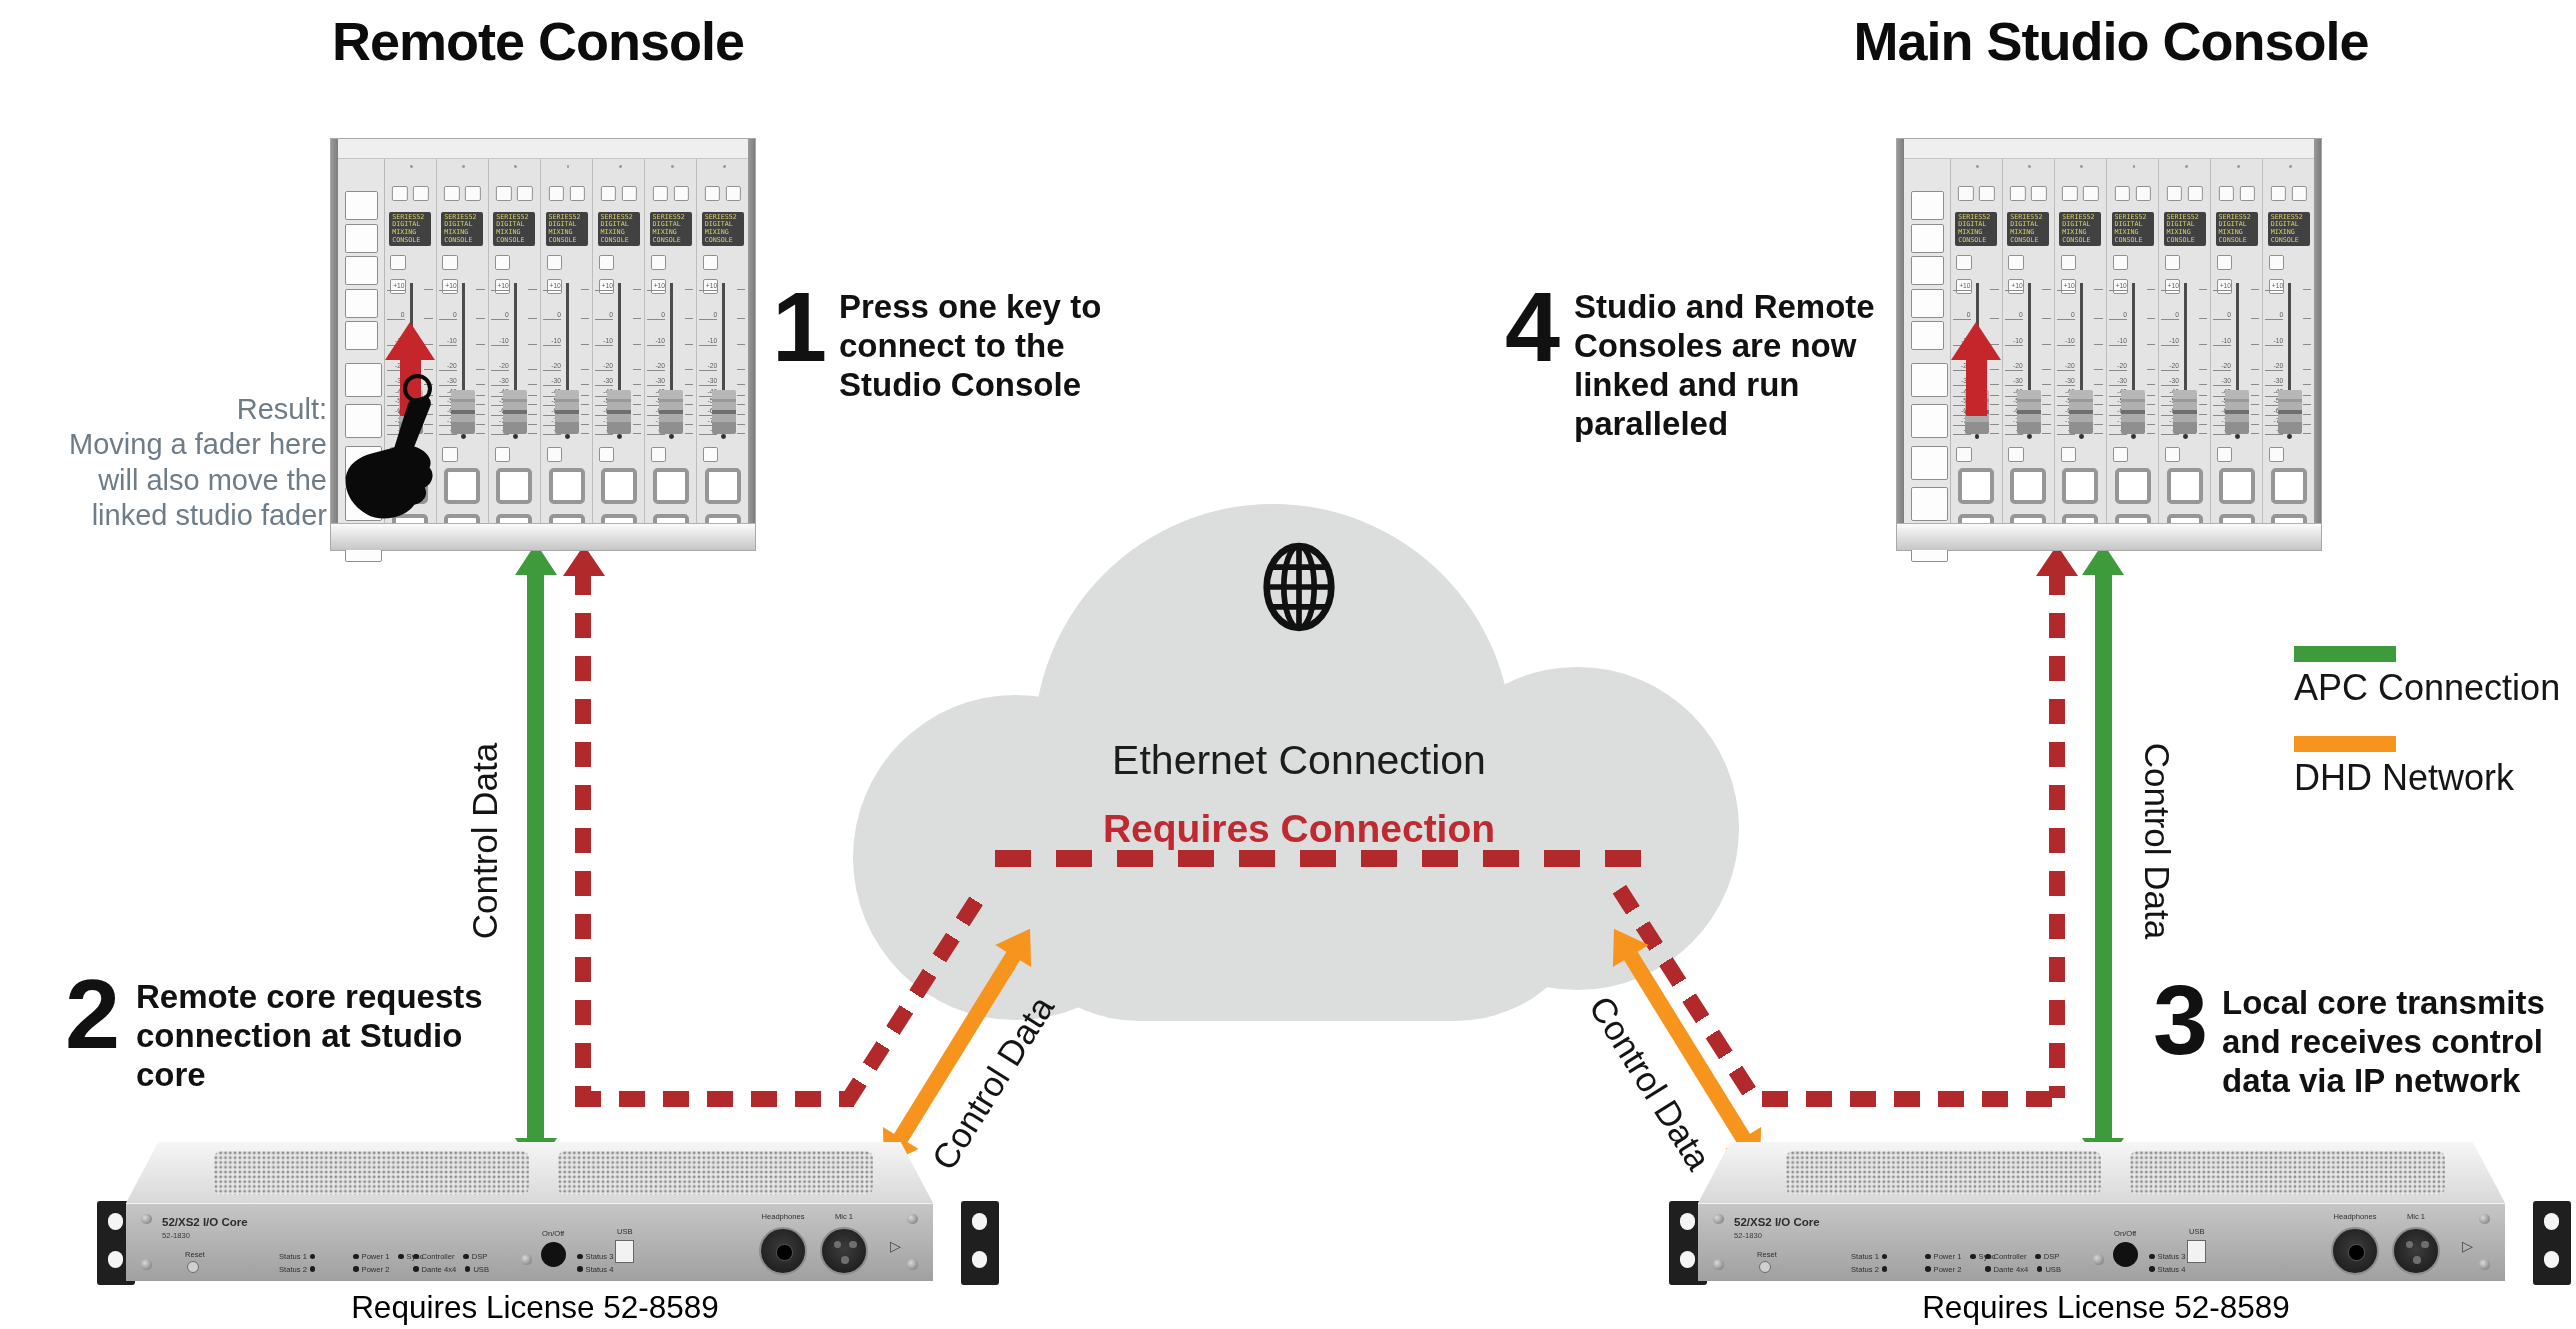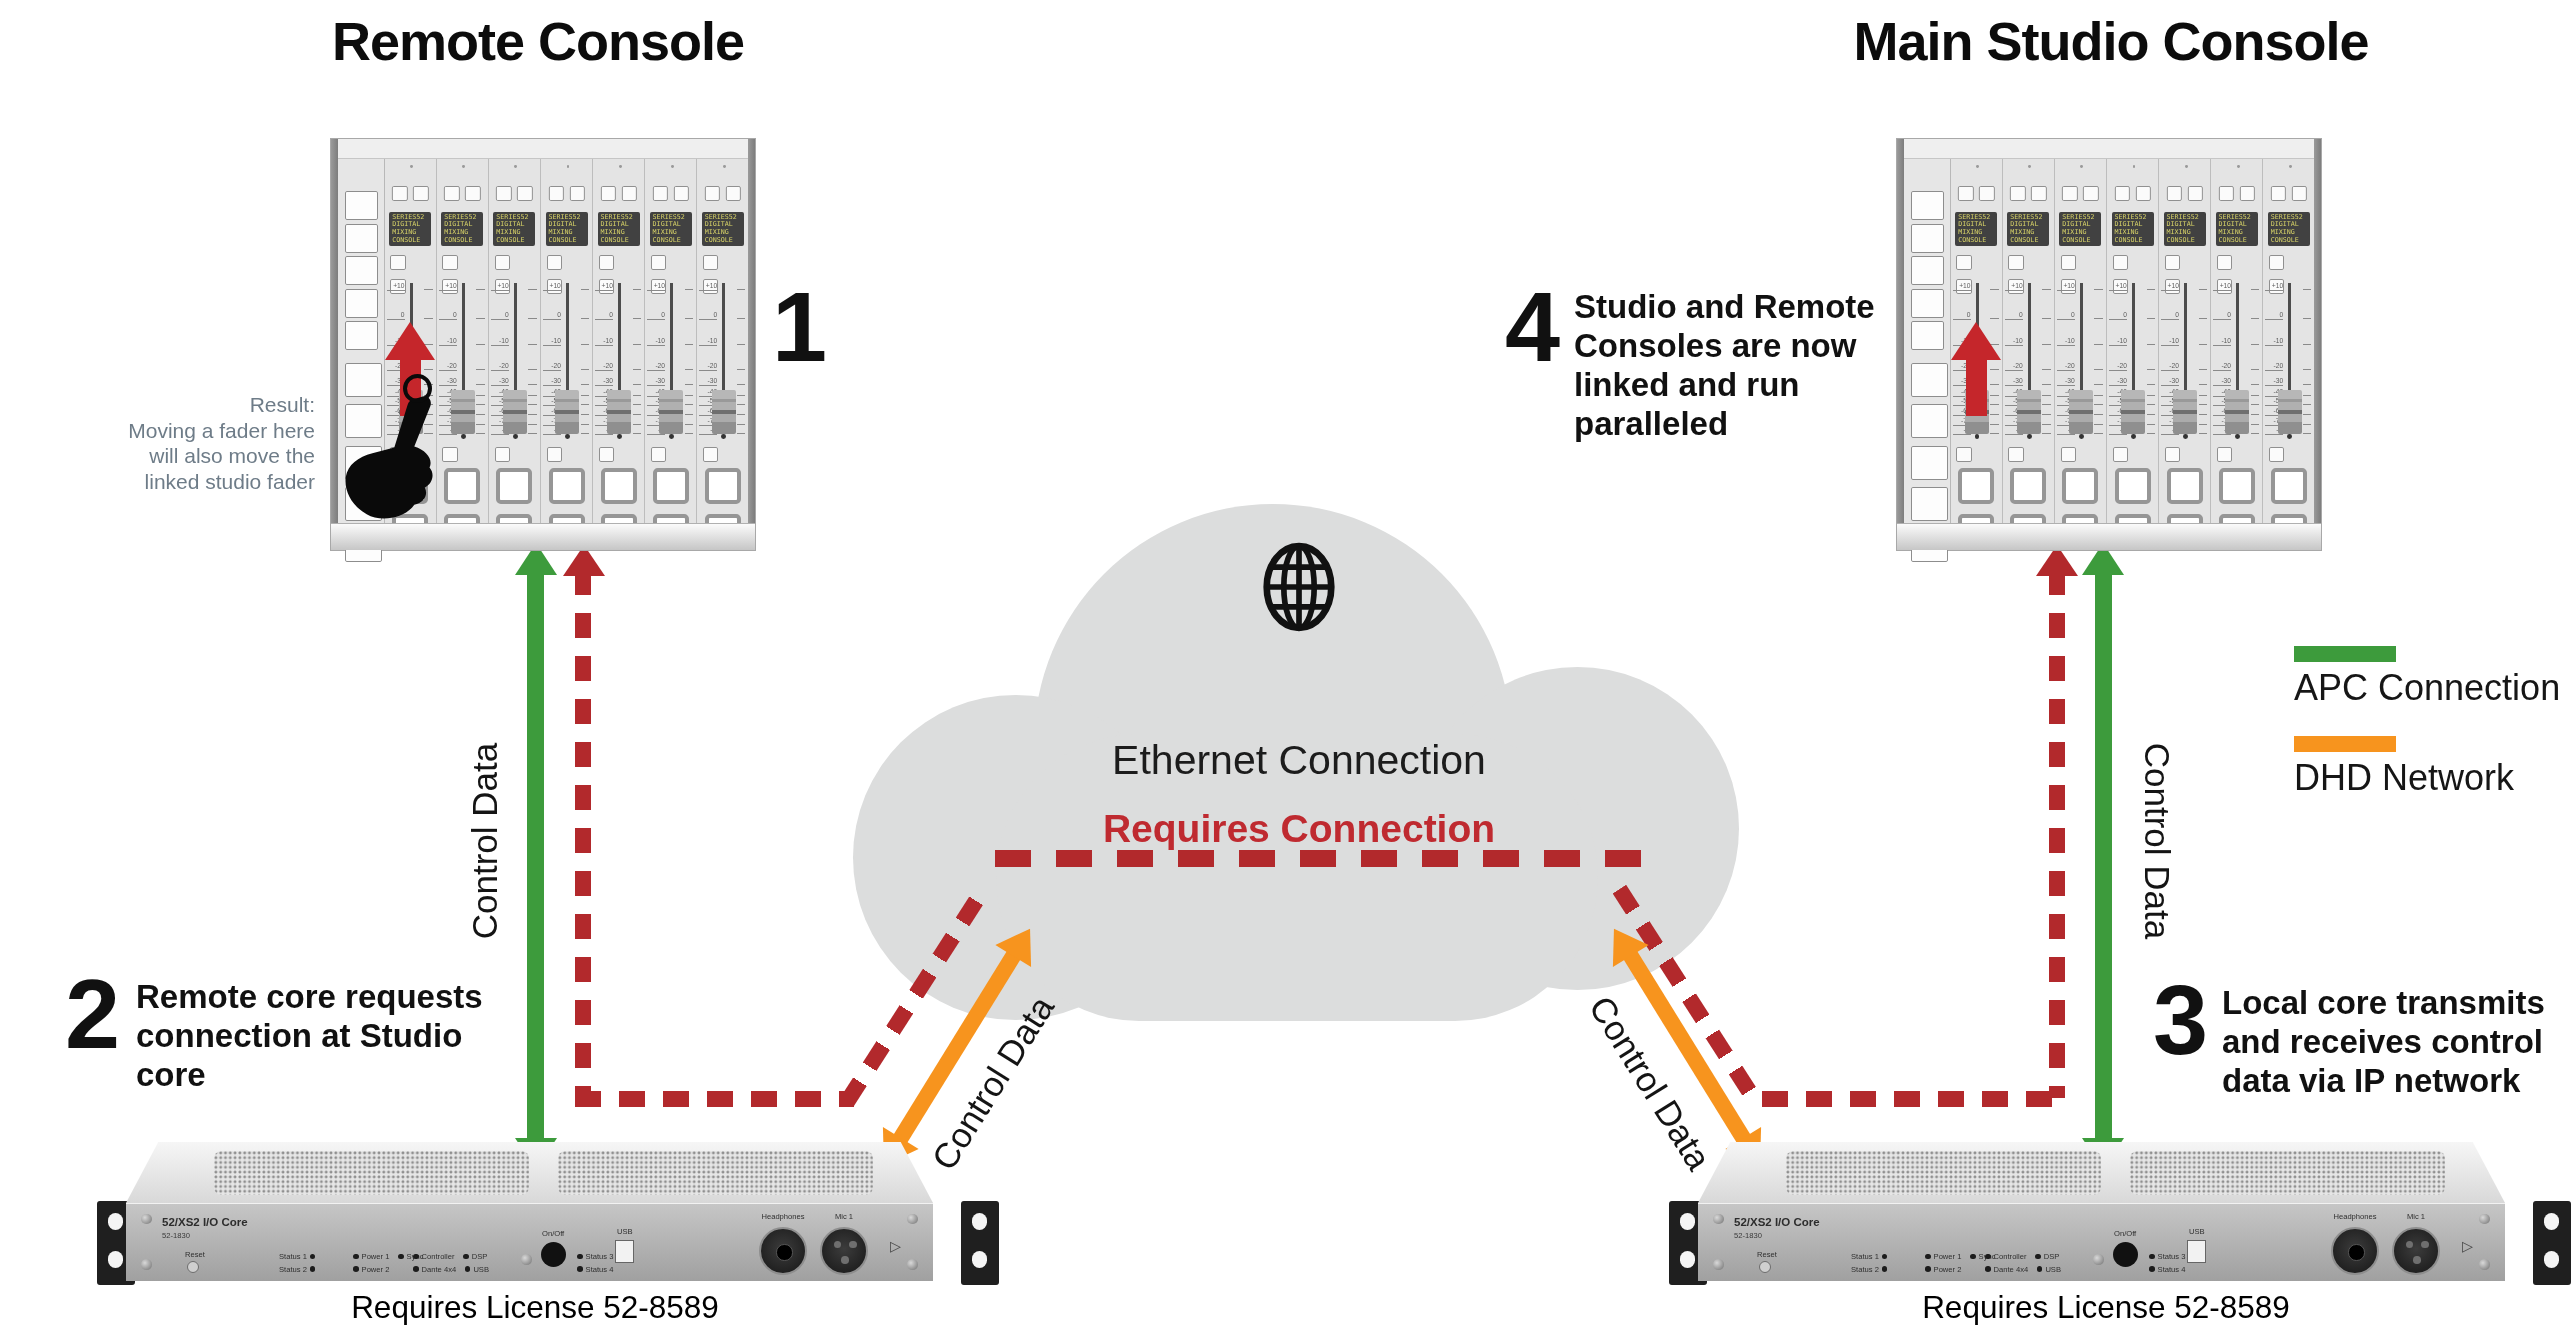--- a/index.html
+++ b/index.html
@@ -5,21 +5,21 @@
   html,body{margin:0;padding:0;background:#fff;}
   .stage{position:relative;width:2576px;height:1330px;background:#ffffff;overflow:hidden;
          font-family:"Liberation Sans",sans-serif;color:#111;}
   .abs{position:absolute;}
 
   
   .hd{position:absolute;top:9.6px;transform:translateX(-50%);font-size:54px;font-weight:800;
       letter-spacing:-1px;white-space:nowrap;color:#0c0c0c;}
   .note-num{position:absolute;font-size:99px;font-weight:800;line-height:.85;color:#111;}
   .note-text{position:absolute;font-size:33px;font-weight:700;line-height:1.18;color:#111;white-space:pre-line;}
-  .result-note{position:absolute;left:4px;top:392px;width:311px;text-align:right;font-size:21px;
+  .result-note{position:absolute;left:16px;top:392px;width:311px;text-align:right;font-size:29px;
       font-weight:400;line-height:1.22;color:#6e7c88;white-space:pre-line;}
 
   
   .cloud-part{position:absolute;background:#dcdddd;border-radius:50%;}
   .ip-title{position:absolute;left:1299px;top:653px;transform:translateX(-50%);font-size:84px;
       font-weight:800;letter-spacing:-1px;color:#141414;white-space:nowrap;}
   .eth-sub{position:absolute;left:1299px;top:737px;transform:translateX(-50%);font-size:41px;
       font-weight:300;color:#1c1c1c;white-space:nowrap;}
   .ctl-label{position:absolute;left:1299px;top:807px;transform:translateX(-50%);font-size:39px;
       font-weight:700;color:#bf2a30;white-space:nowrap;}
@@ -174,20 +174,23 @@
 
   <div class="o-arrow" style="left:847px;top:1039px;width:220px;transform:rotate(-58.3deg)"></div>
   <div class="o-arrow" style="left:1577px;top:1039px;width:220px;transform:rotate(58.3deg)"></div>
 
   <div class="cd-label" style="left:485px;top:841px;transform:translate(-50%,-50%) rotate(-90deg)">Control Data</div>
   <div class="cd-label" style="left:2157px;top:841px;transform:translate(-50%,-50%) rotate(90deg)">Control Data</div>
   <div class="cd-label" style="left:993px;top:1083px;transform:translate(-50%,-50%) rotate(-58deg)">Control Data</div>
   <div class="cd-label" style="left:1650px;top:1083px;transform:translate(-50%,-50%) rotate(58deg)">Control Data</div>
 
   <div class="note-num" style="left:772px;top:285px">1</div>
+  <div class="note-text" style="left:839px;top:288px">Press one key to
+connect to the
+Studio Console</div>
   <div class="note-num" style="left:65px;top:972px">2</div>
   <div class="note-text" style="left:136px;top:978px">Remote core requests
 connection at Studio
 core</div>
   <div class="note-num" style="left:2153px;top:978px">3</div>
   <div class="note-text" style="left:2222px;top:984px">Local core transmits
 and receives control
 data via IP network</div>
   <div class="note-num" style="left:1505px;top:285px">4</div>
   <div class="note-text" style="left:1574px;top:288px">Studio and Remote

